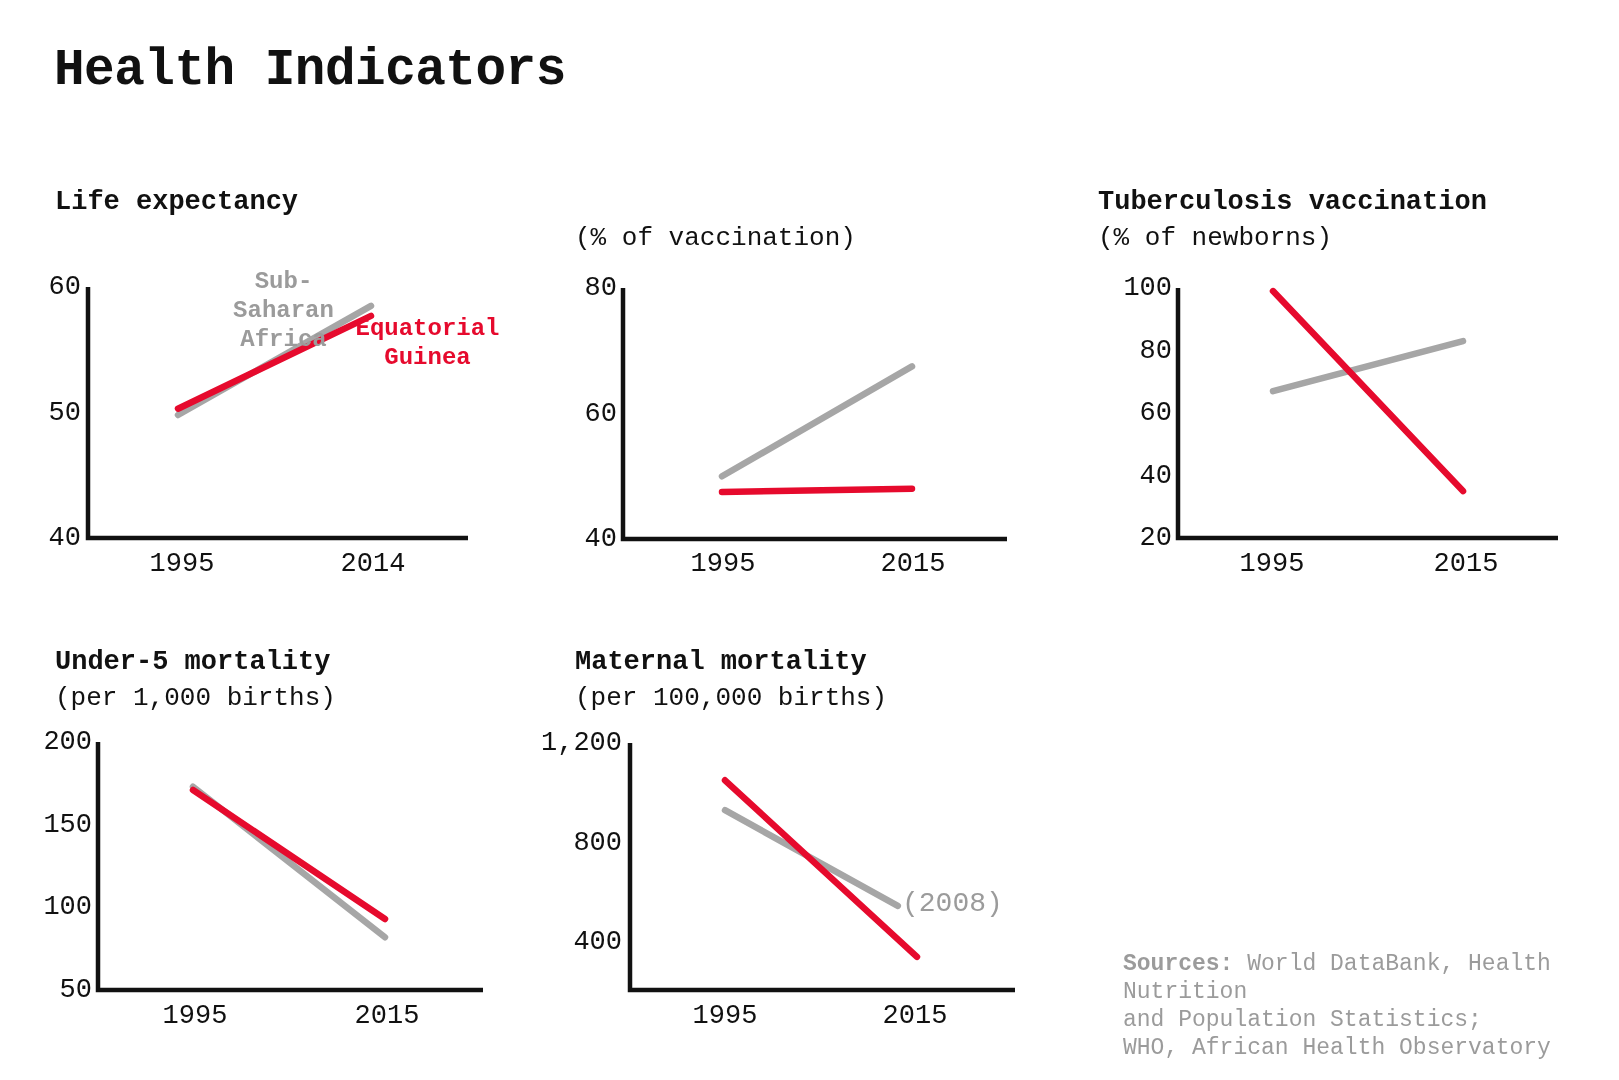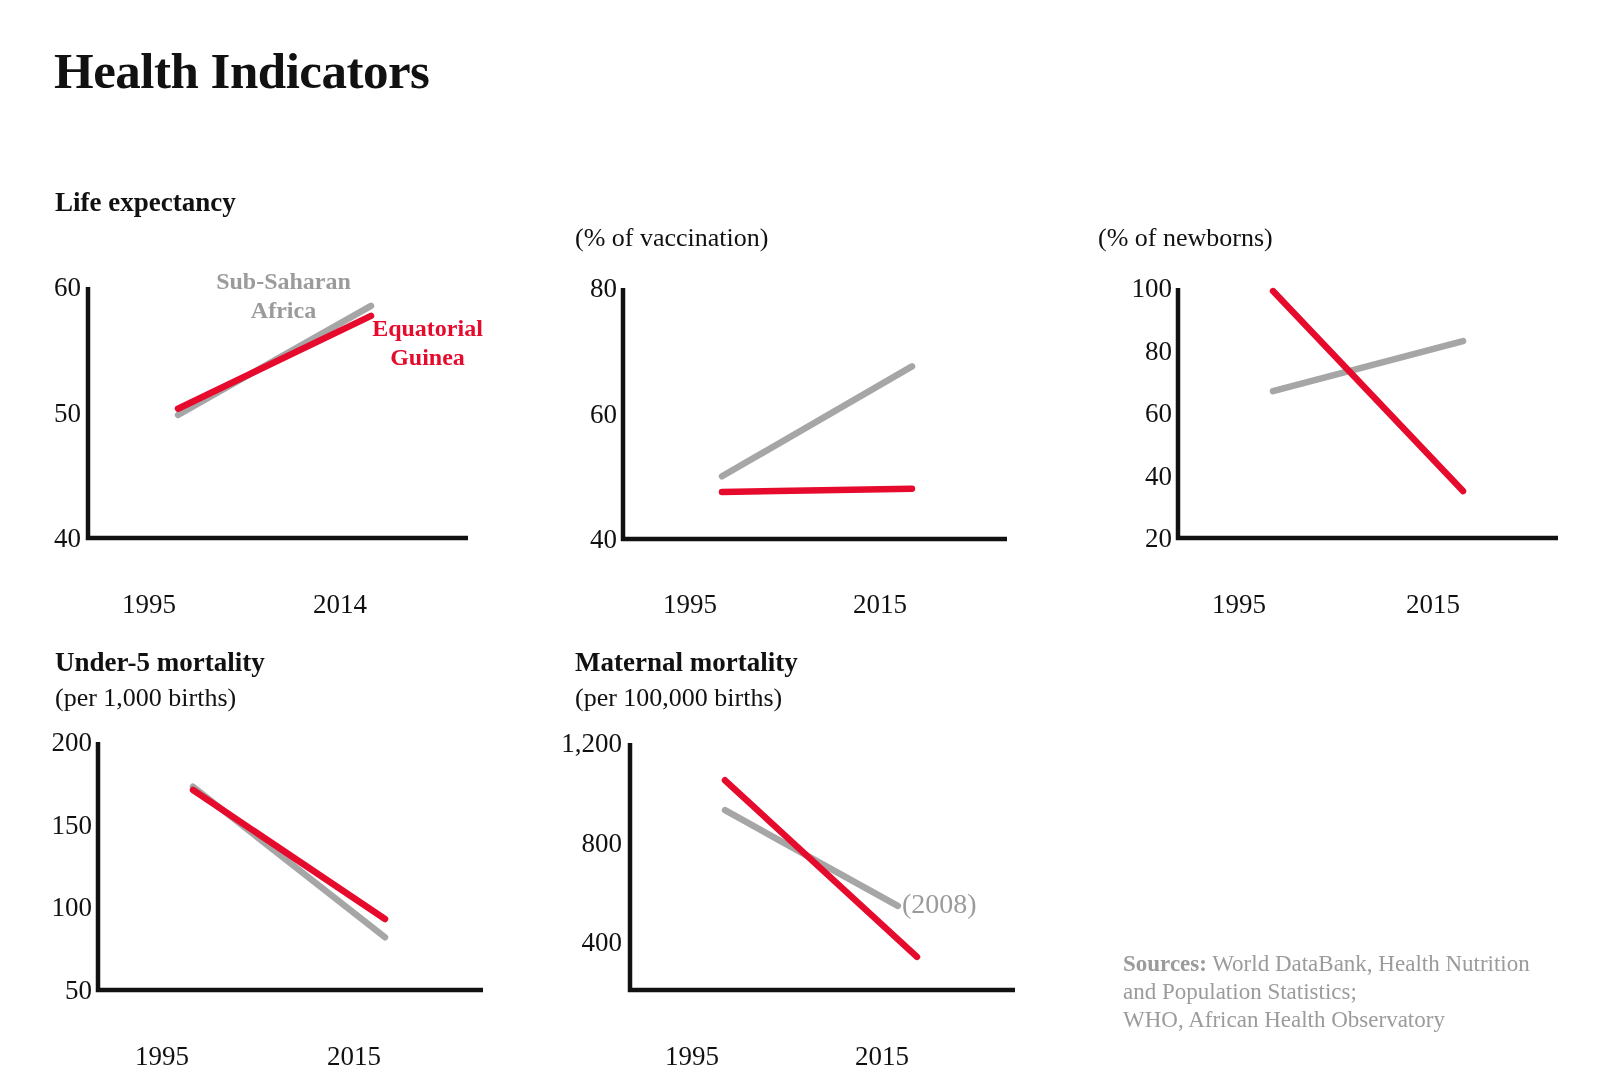--- a/index.html
+++ b/index.html
@@ -1,32 +1,32 @@
 <!DOCTYPE html>
 <html style="--red: #e60a2d; --gray-text: #9b9b9b;"><head>
 <meta charset="utf-8">
 <style>
   html,body{margin:0;padding:0;background:#ffffff;}
   #canvas{
     position:relative;
     width:1619px;height:1080px;
     background:#ffffff;
-    font-family:Liberation Serif, serif;
+    font-family:Liberation Mono, monospace;
     color:#111;
     overflow:hidden;
   }
   #charts-svg{position:absolute;left:0;top:0;}
   .page-title{
     position:absolute;left:54px;top:42px;margin:0;
     font-size:51px;font-weight:800;letter-spacing:-0.5px;color:#111;
   }
   .ctitle{position:absolute;font-size:27px;font-weight:bold;line-height:33px;color:#111;white-space:nowrap;}
   .csub{position:absolute;font-size:26px;font-weight:normal;line-height:32px;color:#111;white-space:nowrap;}
   .ytick{position:absolute;width:120px;font-size:27px;line-height:30px;text-align:right;color:#111;}
-  .xtick{position:absolute;width:120px;font-size:27px;line-height:30px;text-align:left;color:#111;margin-top:40px;}
+  .xtick{position:absolute;width:120px;font-size:27px;line-height:30px;text-align:center;color:#111;}
   .legend{position:absolute;font-size:24px;font-weight:bold;line-height:29px;text-align:center;}
   .legend-gray{color:var(--gray-text,#9b9b9b);}
   .legend-red{color:var(--red,#e60a2d);}
   .annot{position:absolute;font-size:28px;color:var(--gray-text,#9b9b9b);white-space:nowrap;}
   .sources{position:absolute;font-size:23px;line-height:28px;color:var(--gray-text,#9b9b9b);width:450px;}
   .src-label{font-weight:bold;text-align:center;}
 </style>
 </head>
 <body>
 
@@ -80,20 +80,21 @@
       <div class="ytick" style="left: 502px; top: 827.5px;">800</div>
       <div class="ytick" style="left: 502px; top: 927px;">400</div>
       <div class="xtick" style="left: 665px; top: 1001px;">1995</div>
       <div class="xtick" style="left: 855px; top: 1001px;">2015</div>
     </div>
 
   <div class="ctitle" style="left:55px;top:186px">Life expectancy</div>
 
   <div class="csub" style="left:575px;top:222px">(% of vaccination)</div>
 
+  <div class="ctitle" style="left:1098px;top:186px">Tuberculosis vaccination</div>
   <div class="csub" style="left:1098px;top:222px">(% of newborns)</div>
 
   <div class="ctitle" style="left:55px;top:646px">Under-5 mortality</div>
   <div class="csub" style="left:55px;top:682px">(per 1,000 births)</div>
 
   <div class="ctitle" style="left:575px;top:646px">Maternal mortality</div>
   <div class="csub" style="left:575px;top:682px">(per 100,000 births)</div>
 
   <div class="legend legend-gray" style="left:206px;top:267px;width:155px">
     <span>Sub-Saharan</span><br>

